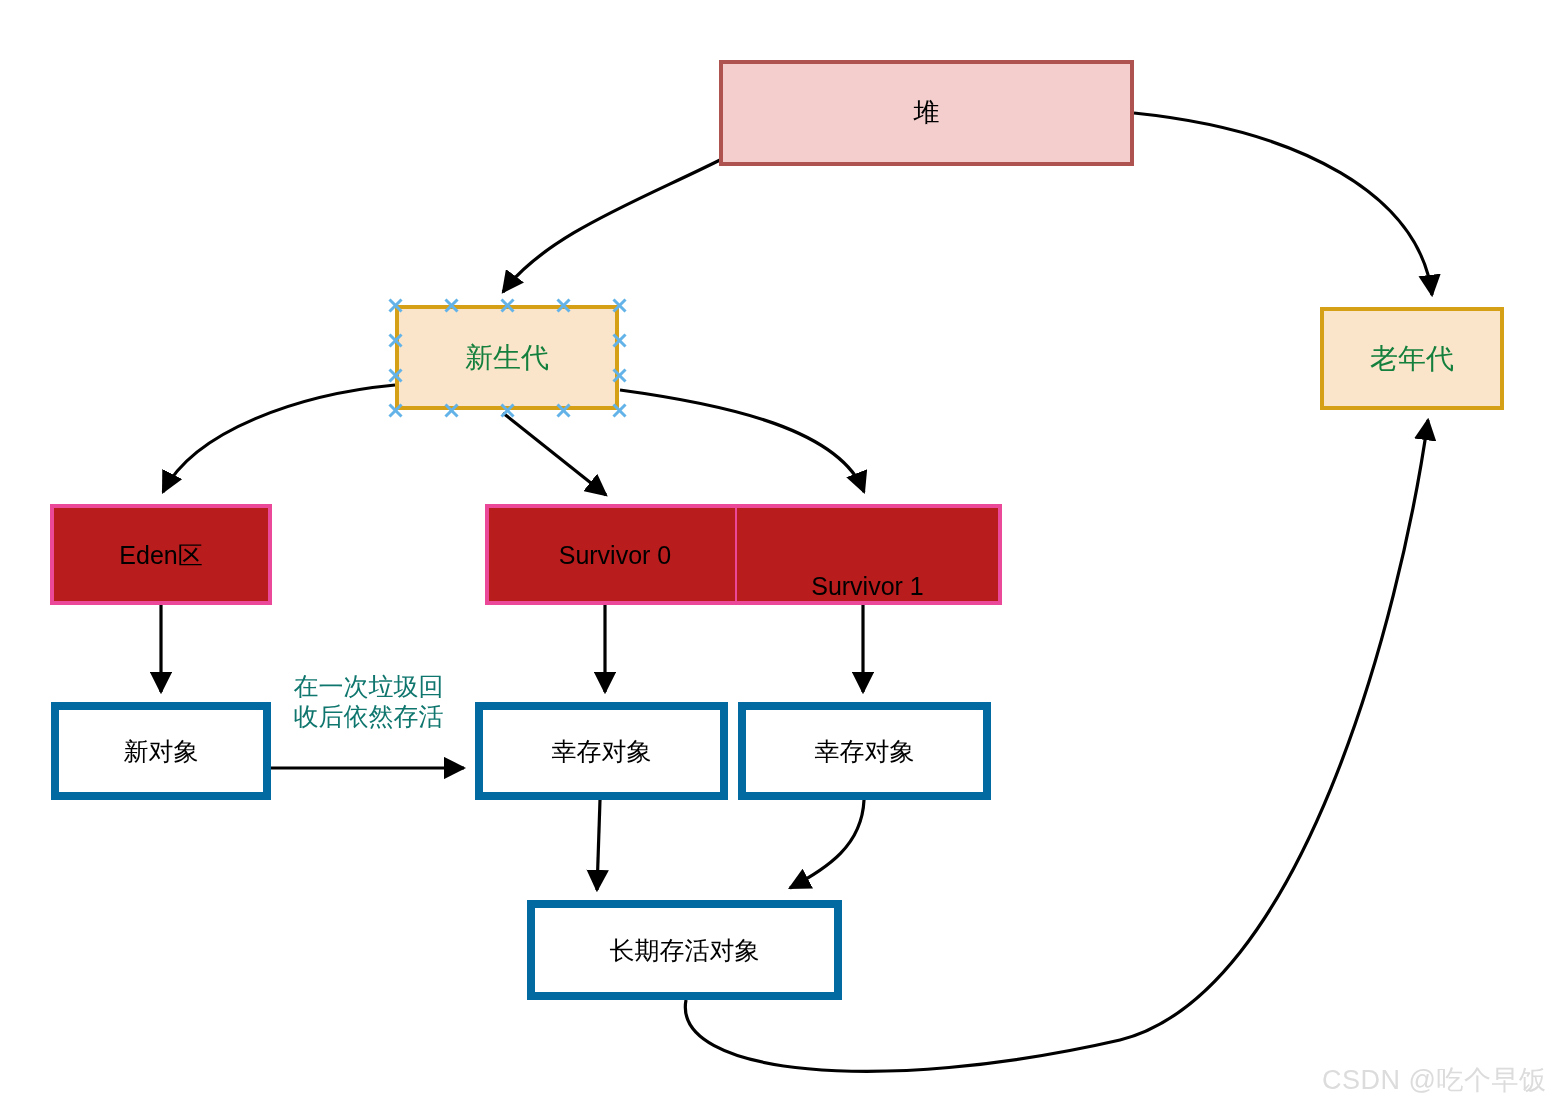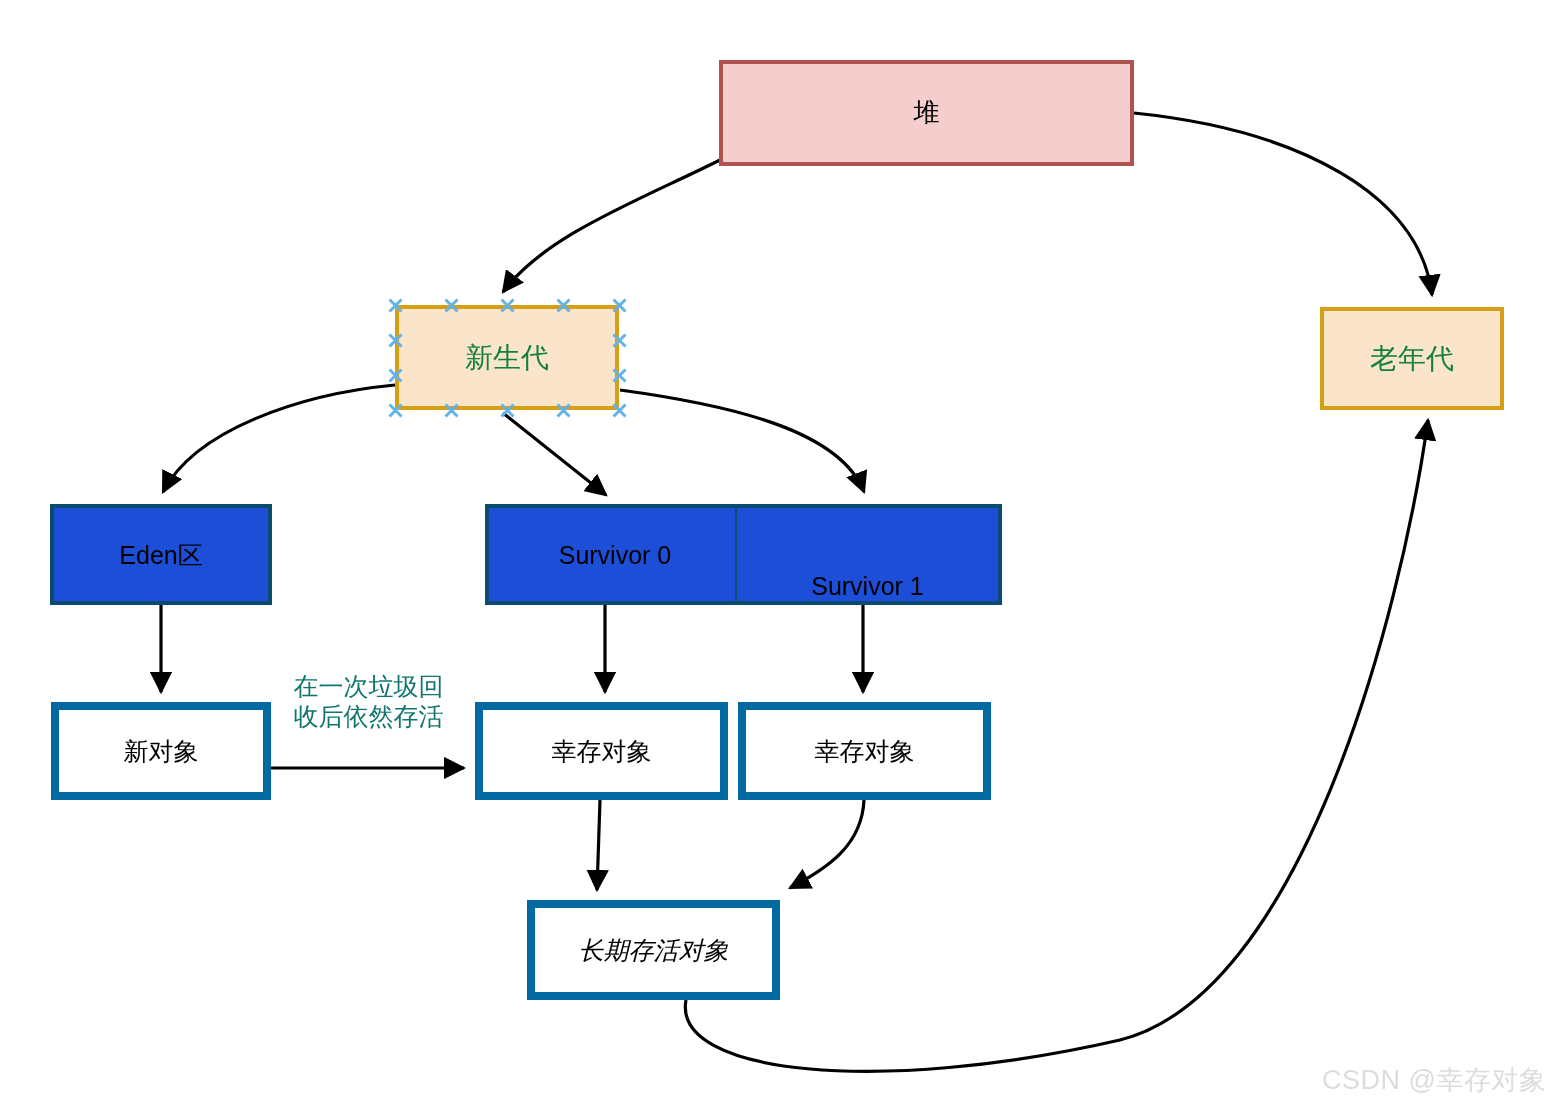--- a/index.html
+++ b/index.html
@@ -47,22 +47,22 @@
     color: #000000;
     font-size: 26px;
   }
   .n-gen {
     background: #fae5cb;
     border: 4px solid #d6a016;
     color: #15803d;
     font-size: 28px;
   }
   .n-region {
-    background: #1d4ed8;
-    border: 4px solid #0c4a6e;
+    background: #b91c1c;
+    border: 4px solid #ec4899;
     color: #000000;
     font-size: 25px;
   }
   .n-region-left {
     border-right-width: 2px;
   }
   .n-region-right {
     border-left-width: 2px;
   }
   .n-object {
@@ -200,22 +200,22 @@
   </div>
 
   <div class="node n-object" style="left:475px; top:702px; width:253px; height:98px;">
     <span class="node-label">幸存对象</span>
   </div>
 
   <div class="node n-object" style="left:738px; top:702px; width:253px; height:98px;">
     <span class="node-label">幸存对象</span>
   </div>
 
-  <div class="node n-object" style="left:527px; top:900px; width:253px; height:100px;font-style:italic;">
+  <div class="node n-object" style="left:527px; top:900px; width:315px; height:100px;">
     <span class="node-label">长期存活对象</span>
   </div>
 
   <div class="edge-label" style="left:281px; top:672px; width:175px;">在一次垃圾回
 收后依然存活</div>
 
-  <div class="watermark" style="left:1322px; top:1062px;">CSDN @幸存对象</div>
+  <div class="watermark" style="left:1322px; top:1062px;">CSDN @吃个早饭</div>
 
 </div>
 
 </body></html>

